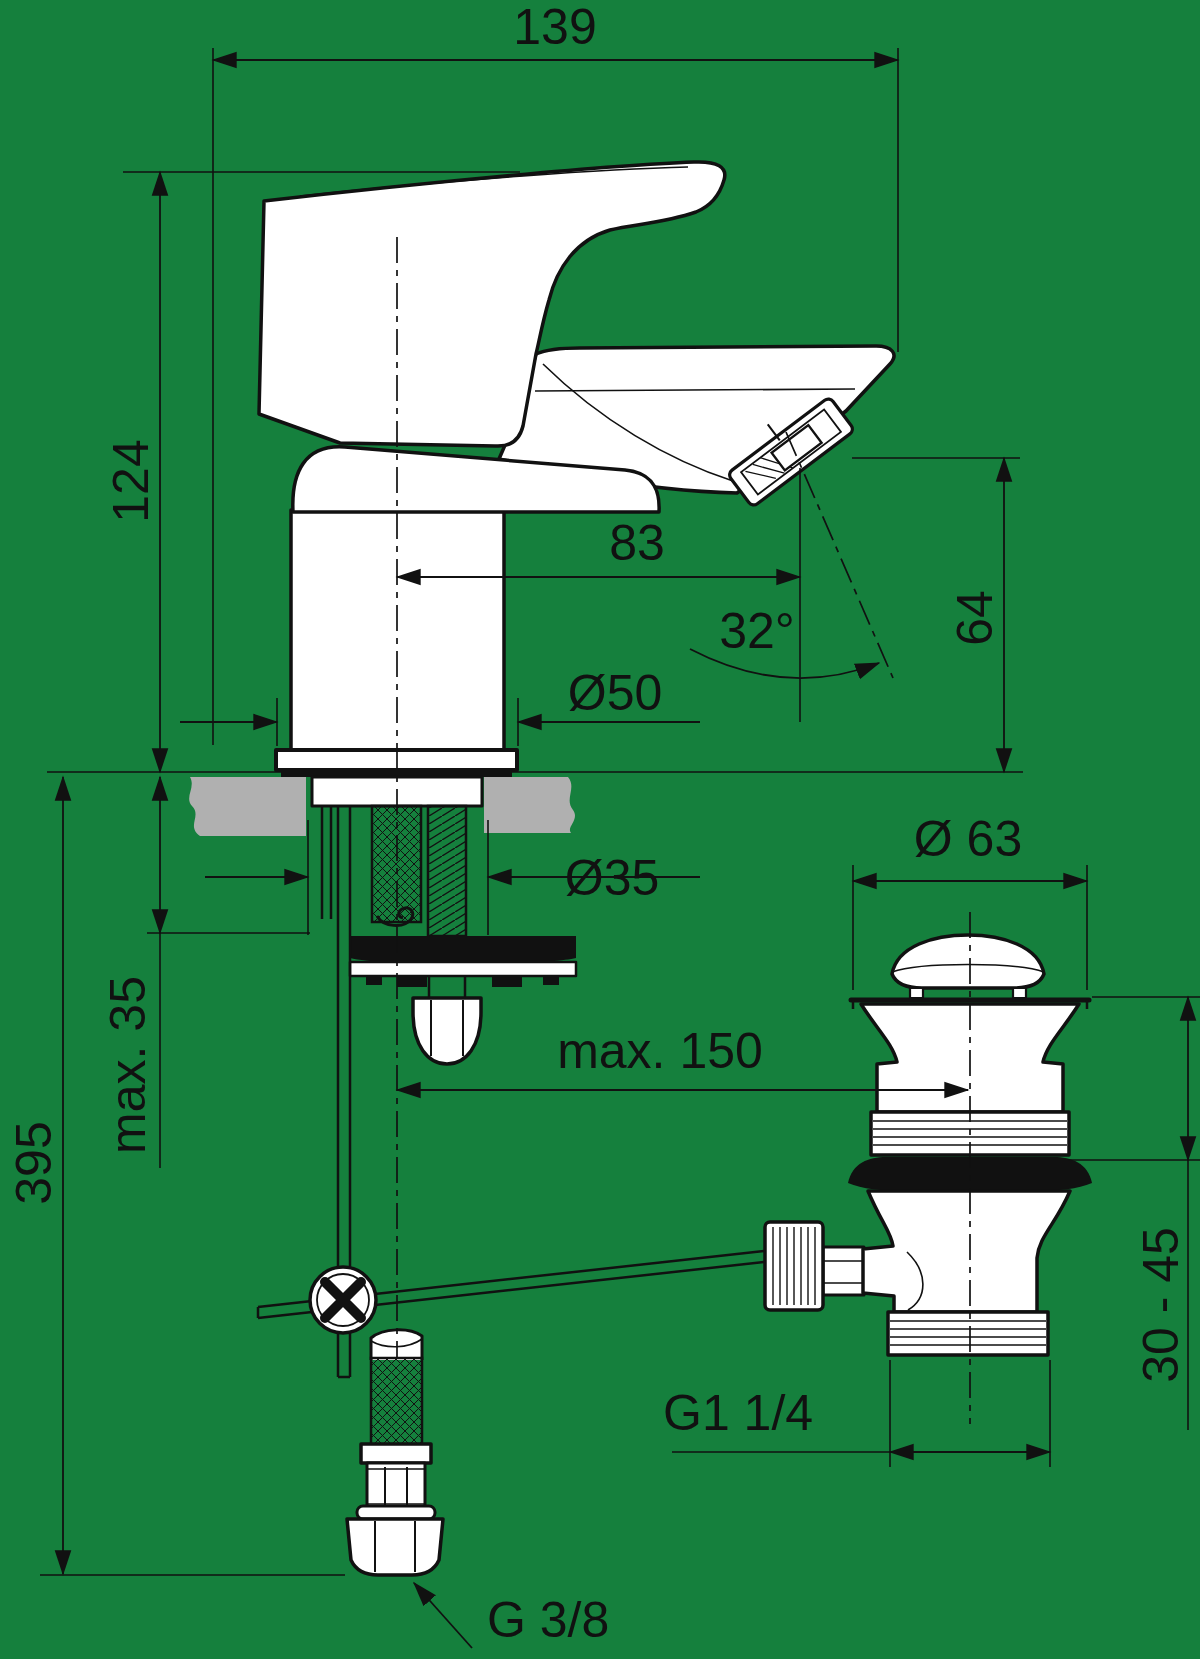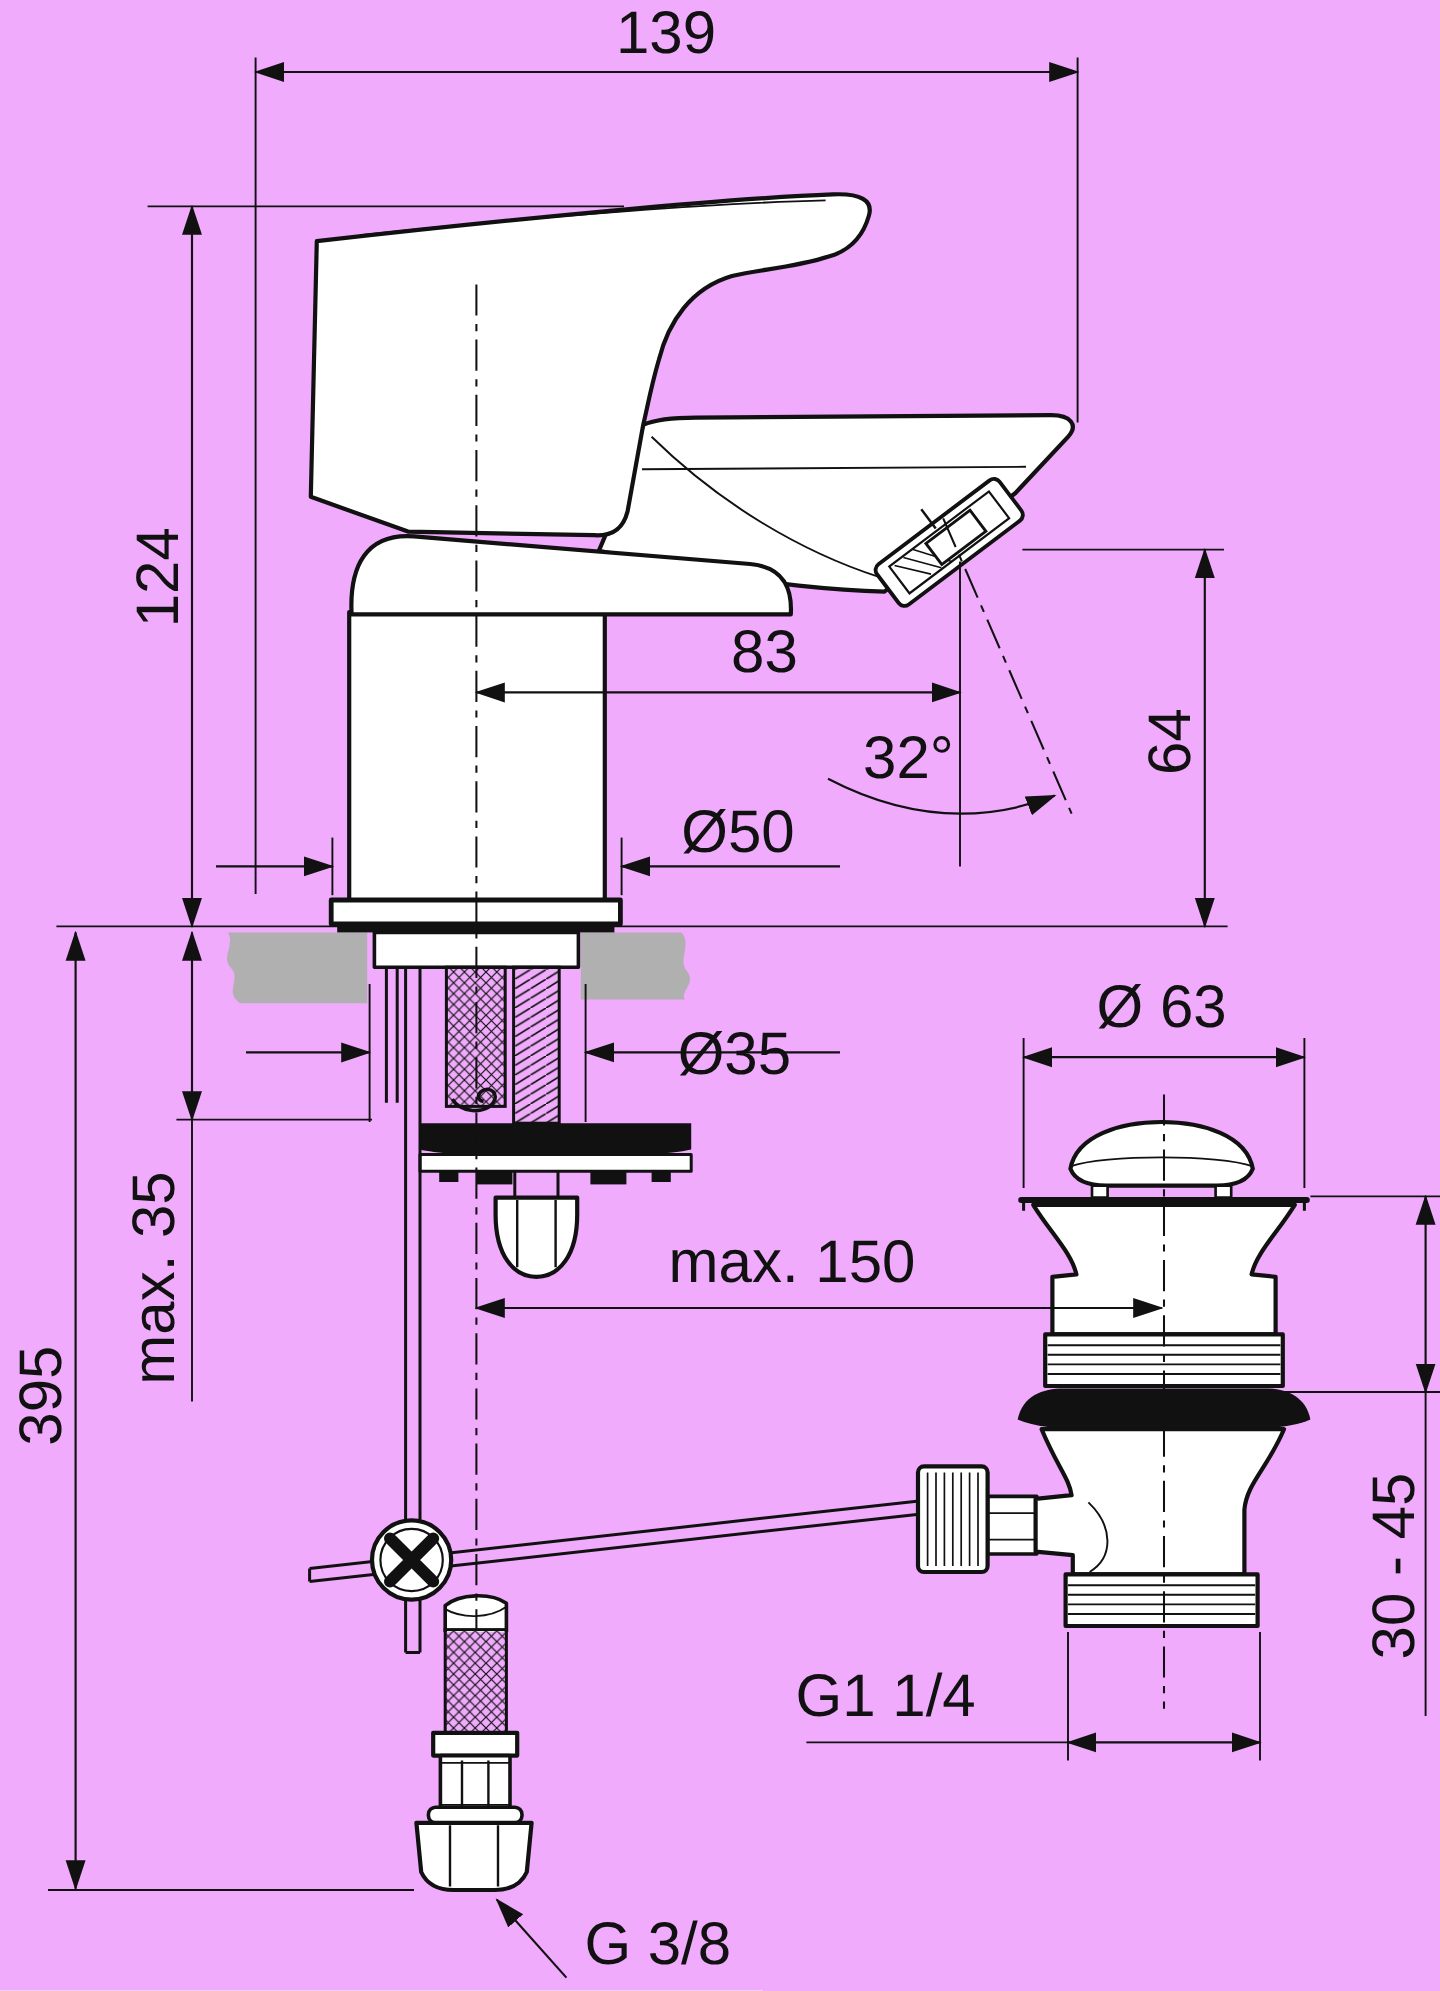--- a/index.html
+++ b/index.html
@@ -1,16 +1,16 @@
 <!DOCTYPE html>
 <html><head>
 <meta charset="utf-8">
 <style>
   html,body{margin:0;padding:0;background:#ffffff;}
-  .page{position:relative;width:1200px;height:1659px;background:#f0abfc;overflow:hidden;
+  .page{position:relative;width:1200px;height:1659px;background:#15803d;overflow:hidden;
         font-family:"Liberation Sans", sans-serif;}
   svg{display:block;}
   text{font-family:"Liberation Sans", sans-serif;fill:#111;}
   .dim-label{font-size:50px;}
   .outline{fill:#ffffff;stroke:#111;stroke-width:3.5;stroke-linejoin:round;}
   .thick{fill:none;stroke:#111;stroke-width:5;stroke-linecap:round;}
   .thin{fill:none;stroke:#111;stroke-width:1.6;}
   .med{fill:none;stroke:#111;stroke-width:2.5;}
   .dimline{fill:none;stroke:#111;stroke-width:1.8;}
   .ctr{fill:none;stroke:#111;stroke-width:1.7;stroke-dasharray:26 7 6 7;}

